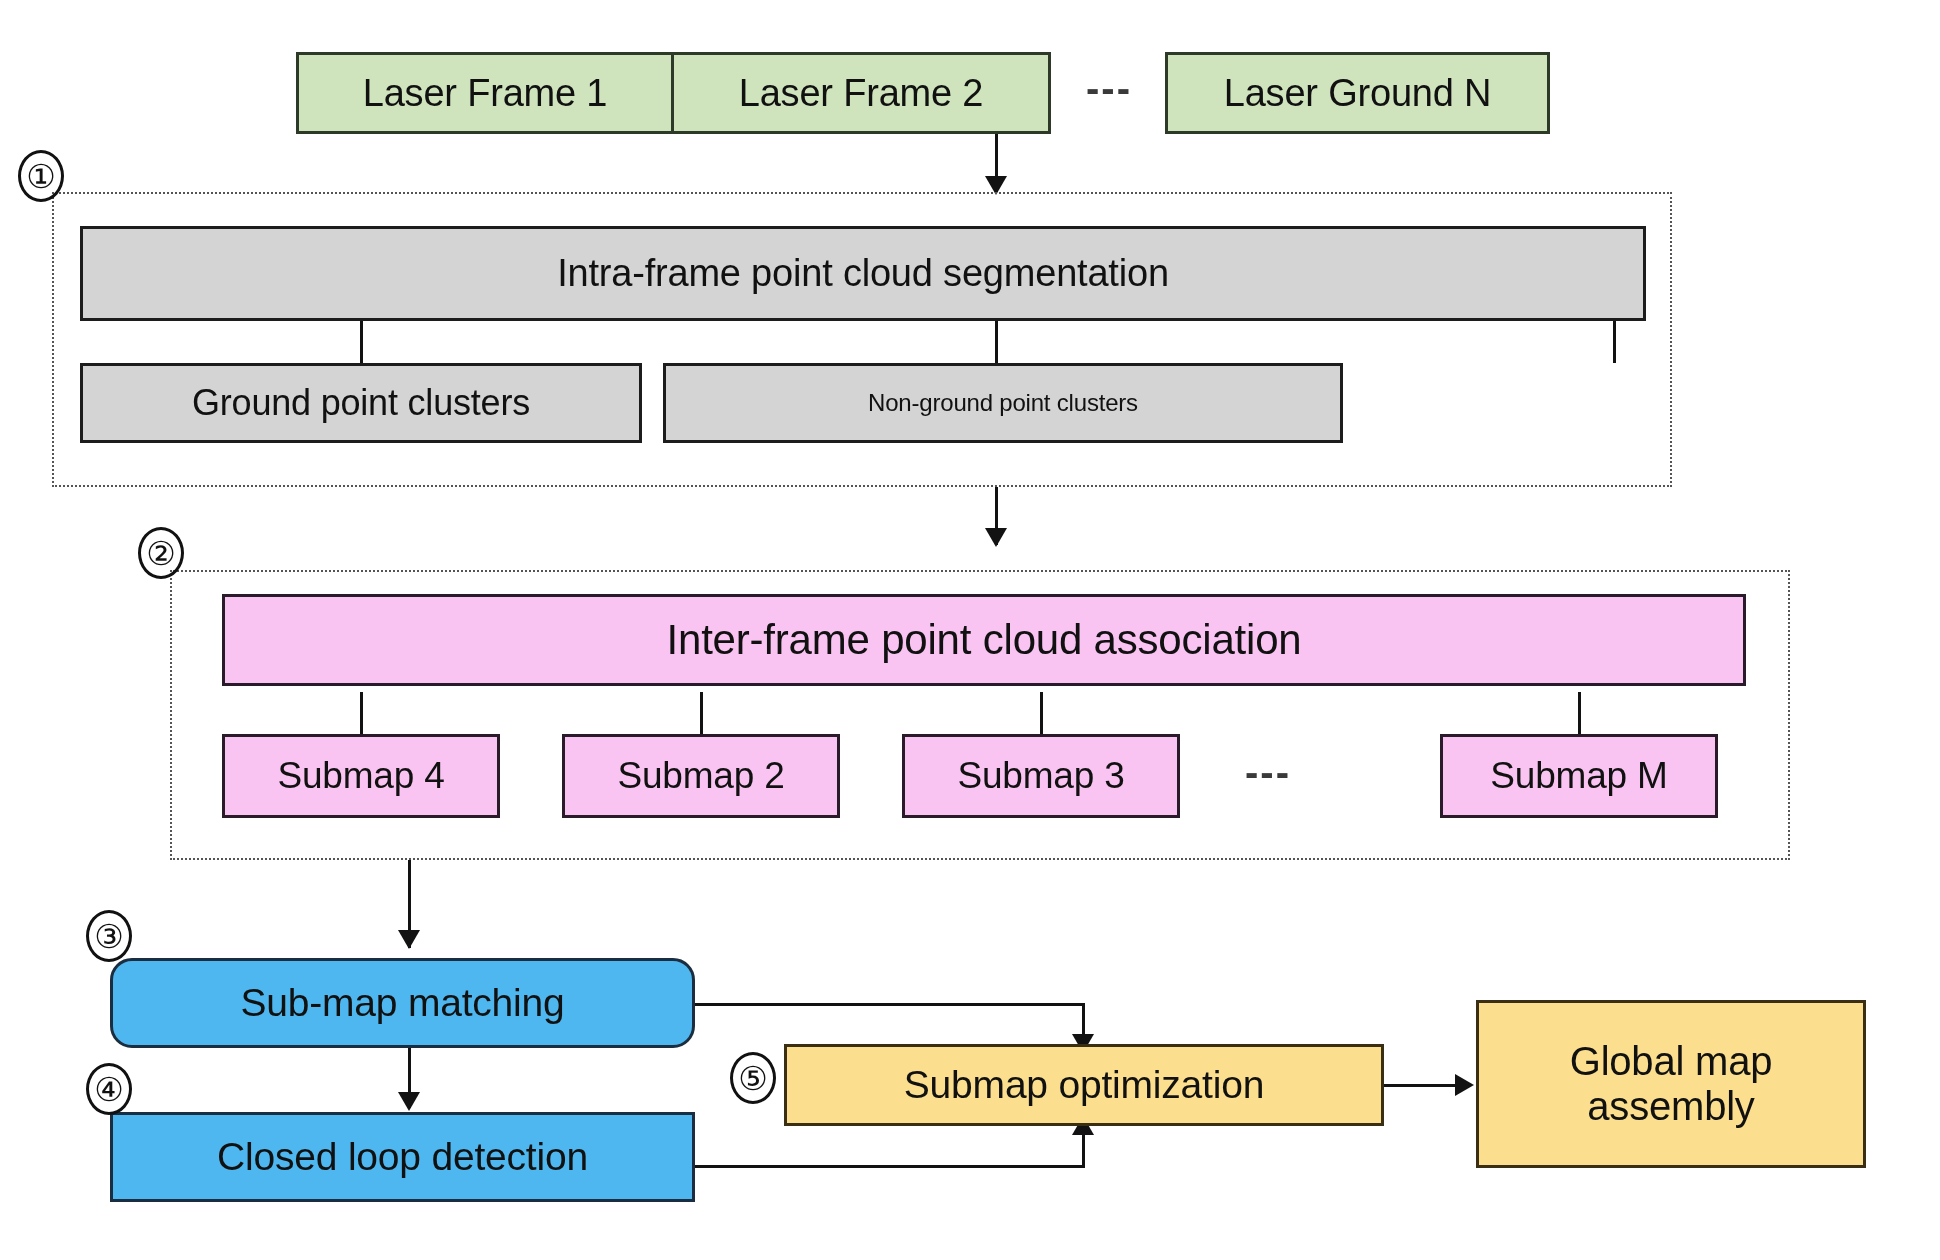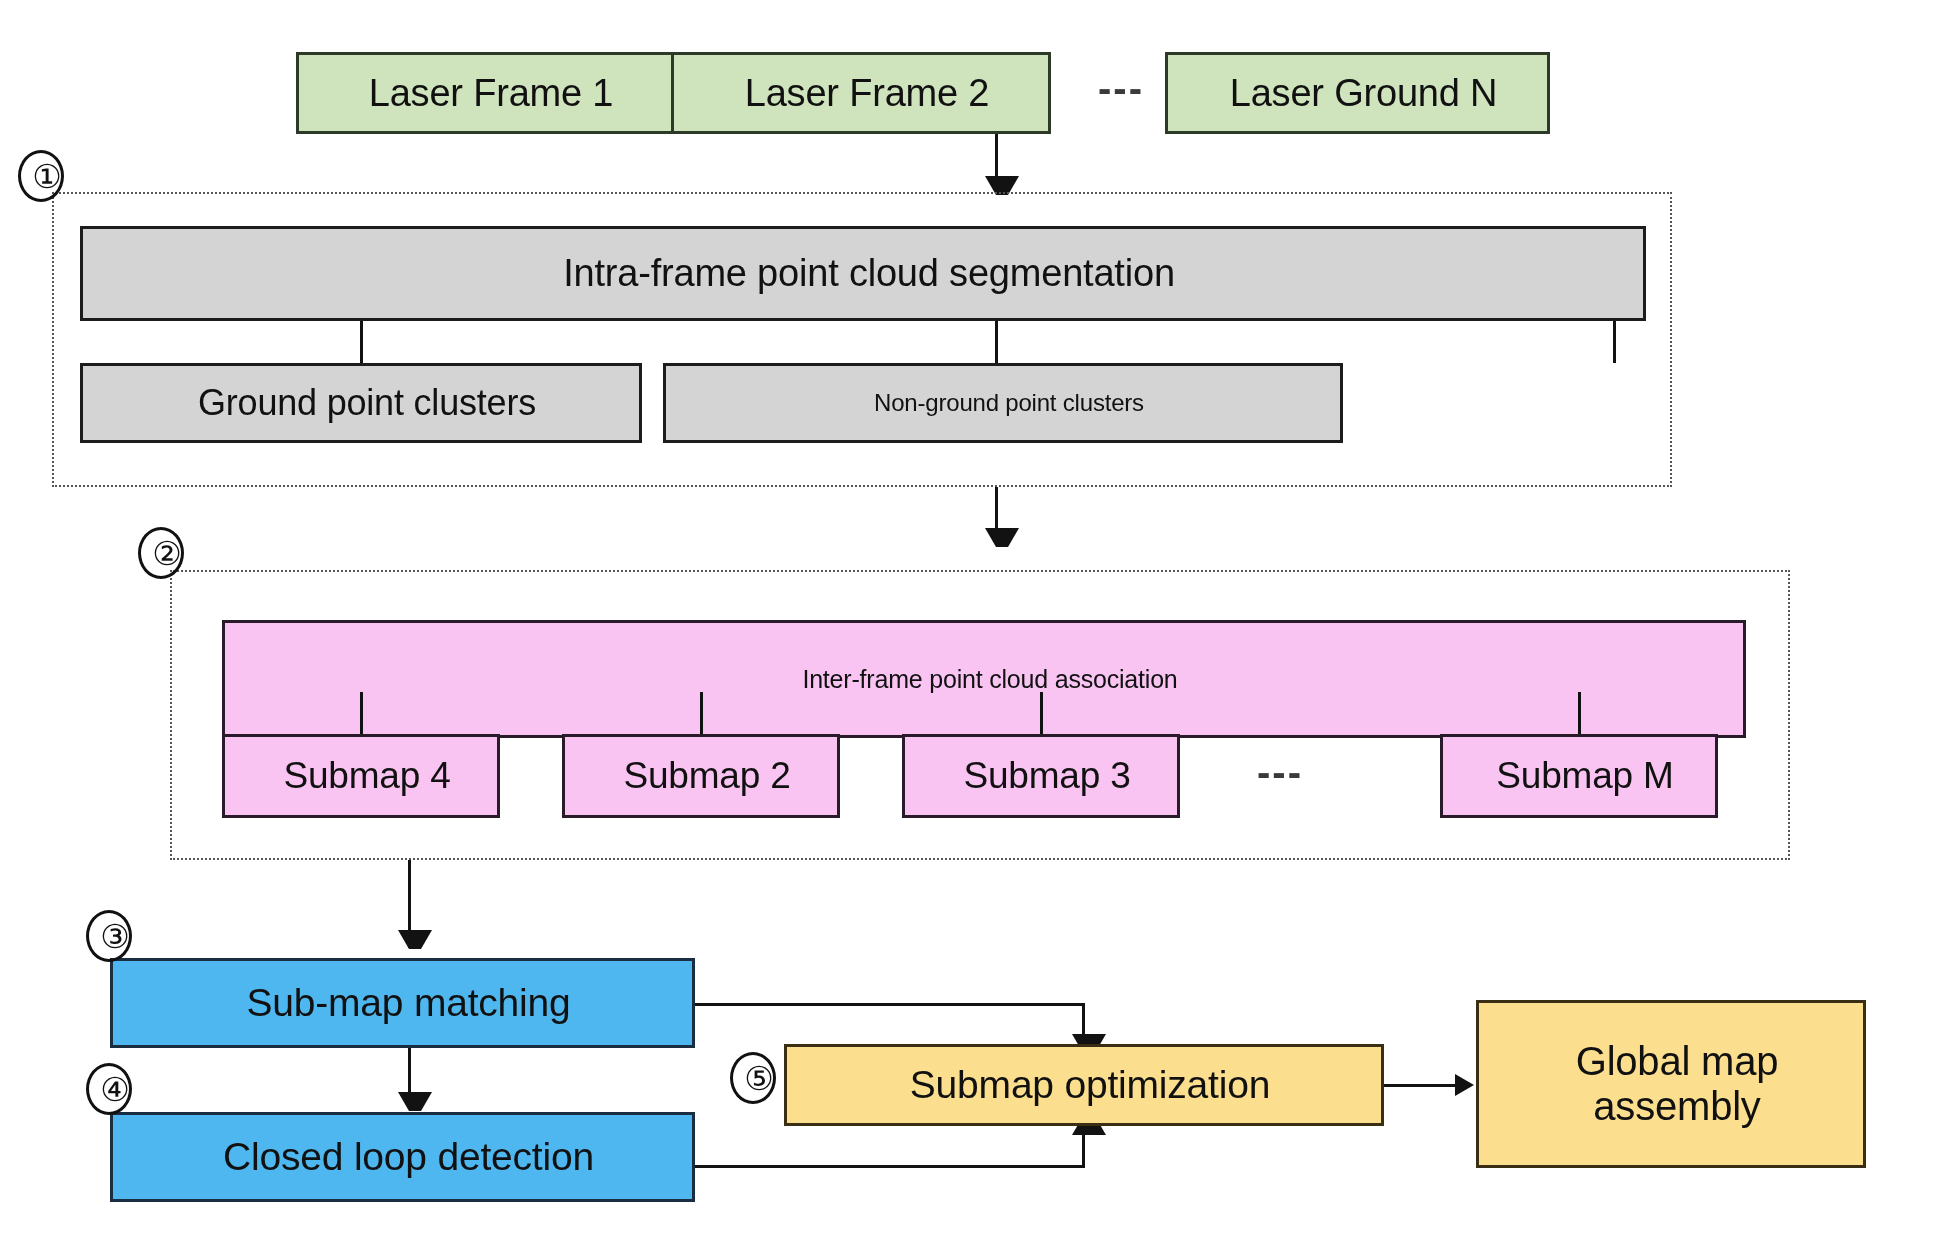--- a/index.html
+++ b/index.html
@@ -1,15 +1,15 @@
 <!DOCTYPE html>
 <html><head>
 <meta charset="utf-8">
 <style>
-  * { box-sizing: border-box; padding-left: 12px; }
+  * { box-sizing: border-box; }
   html, body {
     margin: 0; padding: 0;
     background: #ffffff;
   }
   body {
     width: 1940px; height: 1260px;
     font-family: "Liberation Sans", sans-serif;
     position: relative;
     overflow: hidden;
   }
@@ -136,21 +136,21 @@
   <div class="node gray" style="left:663px; top:363px; width:680px; height:80px; font-size:24px;">Non-ground point clusters</div>
 
 
   <div class="vline" style="left:995px; top:487px; height:58px;"></div>
   <div class="arrow-down" style="left:985px; top:528px;"></div>
 
   <div class="group" style="left:170px; top:570px; width:1620px; height:290px;"></div>
 
   <div class="step-badge" style="left:138px; top:527px;">②</div>
 
-  <div class="node pink" style="left:222px; top:620px; width:1524px; height:118px; font-size:25px;">Inter-frame point cloud association</div>
+  <div class="node pink" style="left:222px; top:594px; width:1524px; height:92px; font-size:42px;">Inter-frame point cloud association</div>
 
   <div class="vline" style="left:360px; top:692px; height:42px;"></div>
   <div class="vline" style="left:700px; top:692px; height:42px;"></div>
   <div class="vline" style="left:1040px; top:692px; height:42px;"></div>
   <div class="vline" style="left:1578px; top:692px; height:42px;"></div>
 
   <div class="node pink" style="left:222px; top:734px; width:278px; height:84px; font-size:37px;">Submap 4</div>
 
   <div class="node pink" style="left:562px; top:734px; width:278px; height:84px; font-size:37px;">Submap 2</div>
 
@@ -158,21 +158,21 @@
 
   <div class="dots" style="left:1245px; top:752px;">---</div>
 
   <div class="node pink" style="left:1440px; top:734px; width:278px; height:84px; font-size:37px;">Submap M</div>
 
   <div class="vline" style="left:408px; top:860px; height:88px;"></div>
   <div class="arrow-down" style="left:398px; top:930px;"></div>
 
   <div class="step-badge" style="left:86px; top:910px;">③</div>
 
-  <div class="node blue" style="left:110px; top:958px; width:585px; height:90px; font-size:39px;">Sub-map matching</div>
+  <div class="node blue" style="left:110px; top:958px; width:585px; height:90px; font-size:39px;border-radius:22px;">Sub-map matching</div>
 
   <div class="vline" style="left:408px; top:1048px; height:60px;"></div>
   <div class="arrow-down" style="left:398px; top:1092px;"></div>
 
   <div class="step-badge" style="left:86px; top:1063px;">④</div>
 
   <div class="node blue" style="left:110px; top:1112px; width:585px; height:90px; font-size:39px;">Closed loop detection</div>
 
   <div class="hline" style="left:695px; top:1003px; width:390px;"></div>
   <div class="vline" style="left:1082px; top:1003px; height:47px;"></div>

